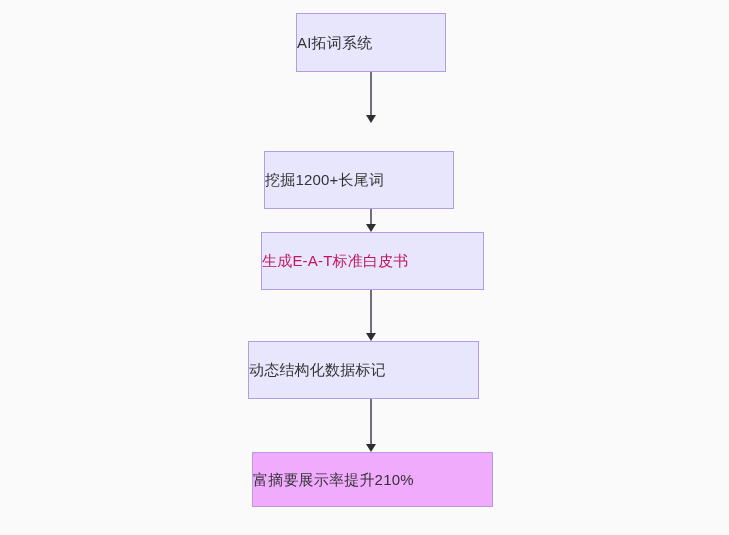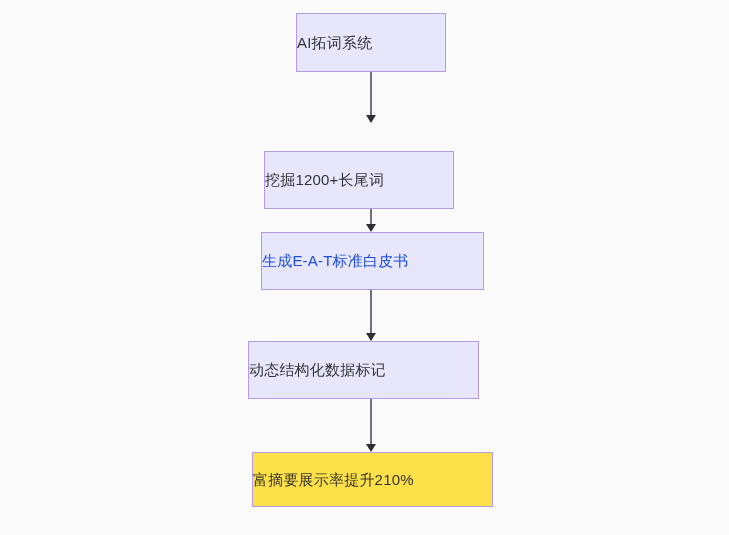--- a/index.html
+++ b/index.html
@@ -78,23 +78,23 @@
     <div class="edge-line" style="height: 46px; background: rgb(112, 112, 122);"></div>
     <div class="edge-head" style="top: 45px;"></div>
   </div>
 
   <div class="node" id="node-0" style="left: 296px; top: 13px; width: 150px; height: 59px; background: rgb(232, 230, 252); border-color: rgb(180, 156, 228); color: rgb(51, 51, 51);">
     <span class="node-label">AI拓词系统</span>
   </div>
   <div class="node" id="node-1" style="left: 264px; top: 123px; width: 190px; height: 58px; background: rgb(232, 230, 252); border-color: rgb(180, 156, 228); color: rgb(51, 51, 51); margin-top: 28px;">
     <span class="node-label">挖掘1200+长尾词</span>
   </div>
-  <div class="node" id="node-2" style="left: 261px; top: 232px; width: 223px; height: 58px; background: rgb(232, 230, 252); border-color: rgb(180, 156, 228); color: #1d4ed8;">
+  <div class="node" id="node-2" style="left: 261px; top: 232px; width: 223px; height: 58px; background: rgb(232, 230, 252); border-color: rgb(180, 156, 228); color: #be185d;">
     <span class="node-label">生成E-A-T标准白皮书</span>
   </div>
   <div class="node" id="node-3" style="left: 248px; top: 341px; width: 231px; height: 58px; background: rgb(232, 230, 252); border-color: rgb(180, 156, 228); color: rgb(51, 51, 51);">
     <span class="node-label">动态结构化数据标记</span>
   </div>
-  <div class="node" id="node-4" style="left: 252px; top: 452px; width: 241px; height: 55px; background: #fde047; border-color: rgb(180, 156, 228); color: rgb(51, 51, 51);">
+  <div class="node" id="node-4" style="left: 252px; top: 452px; width: 241px; height: 55px; background: #f0abfc; border-color: rgb(180, 156, 228); color: rgb(51, 51, 51);">
     <span class="node-label">富摘要展示率提升210%</span>
   </div>
 
 </div>
 
 </body></html>

